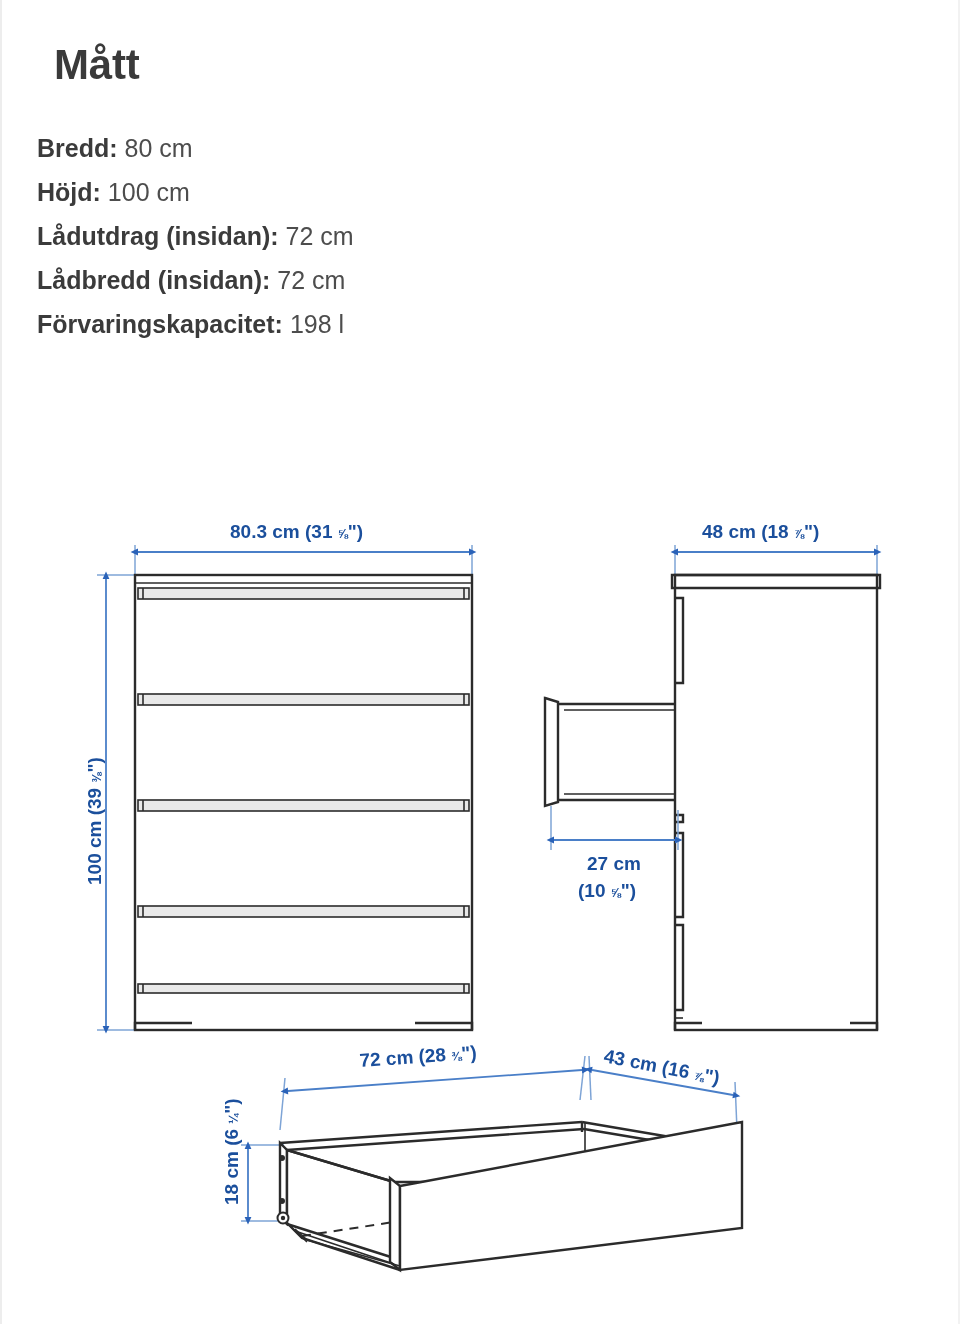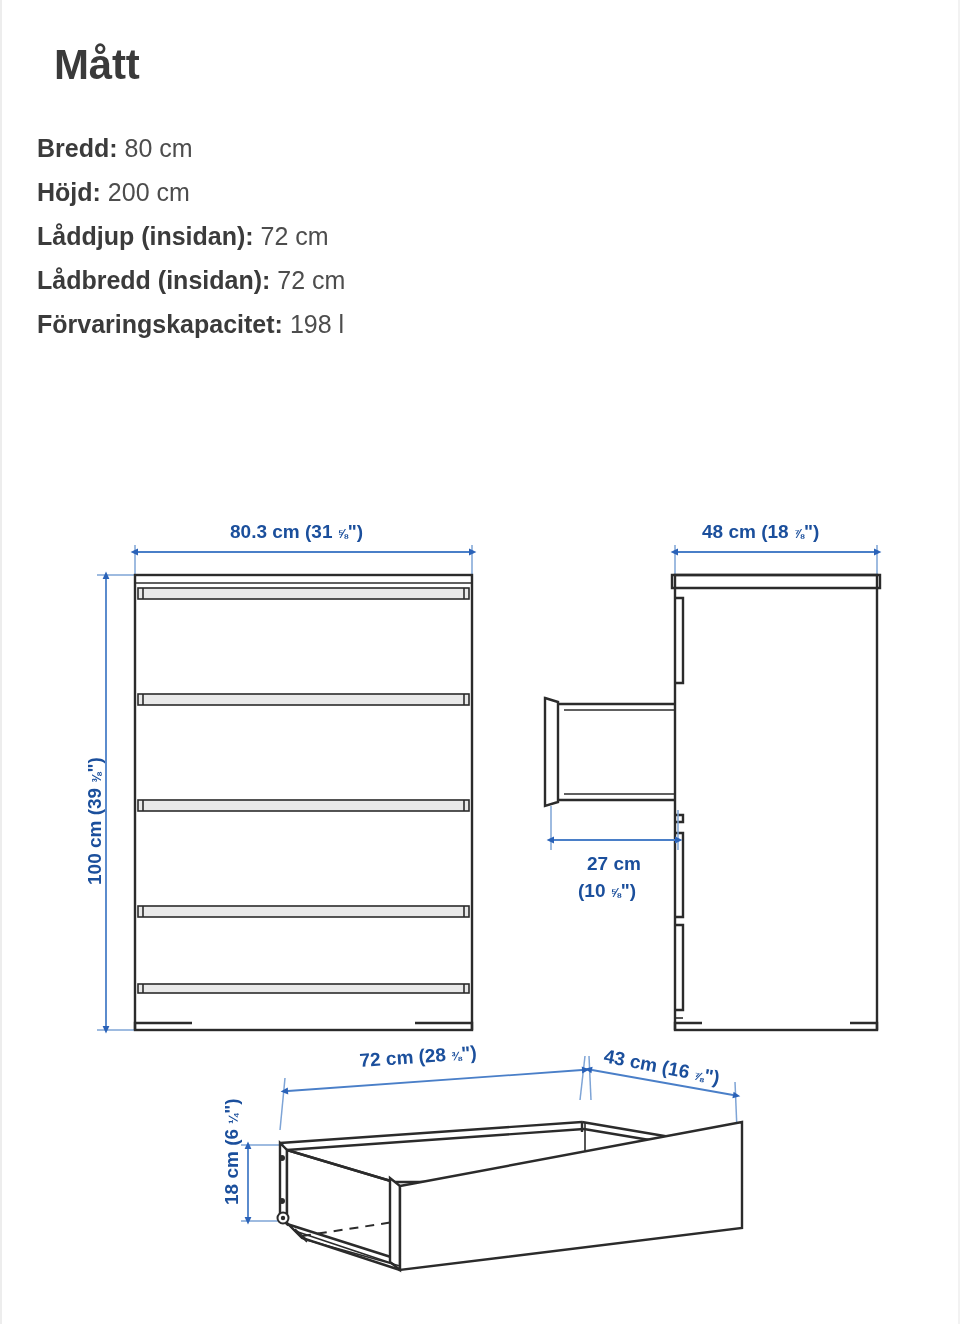--- a/index.html
+++ b/index.html
@@ -75,24 +75,24 @@
 
   <h1 class="heading">Mått</h1>
 
   <div class="spec-list">
     <div class="spec-row">
       <span class="spec-label">Bredd:</span>
       <span class="spec-value">80 cm</span>
     </div>
     <div class="spec-row">
       <span class="spec-label">Höjd:</span>
-      <span class="spec-value">200 cm</span>
-    </div>
-    <div class="spec-row">
-      <span class="spec-label">Låddjup (insidan):</span>
+      <span class="spec-value">100 cm</span>
+    </div>
+    <div class="spec-row">
+      <span class="spec-label">Lådutdrag (insidan):</span>
       <span class="spec-value">72 cm</span>
     </div>
     <div class="spec-row">
       <span class="spec-label">Lådbredd (insidan):</span>
       <span class="spec-value">72 cm</span>
     </div>
     <div class="spec-row">
       <span class="spec-label">Förvaringskapacitet:</span>
       <span class="spec-value">198 l</span>
     </div>

